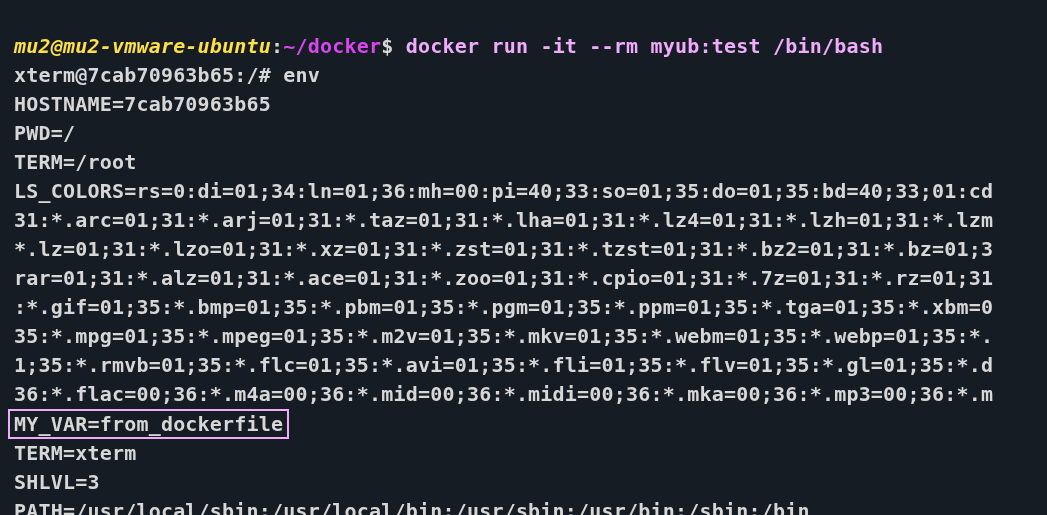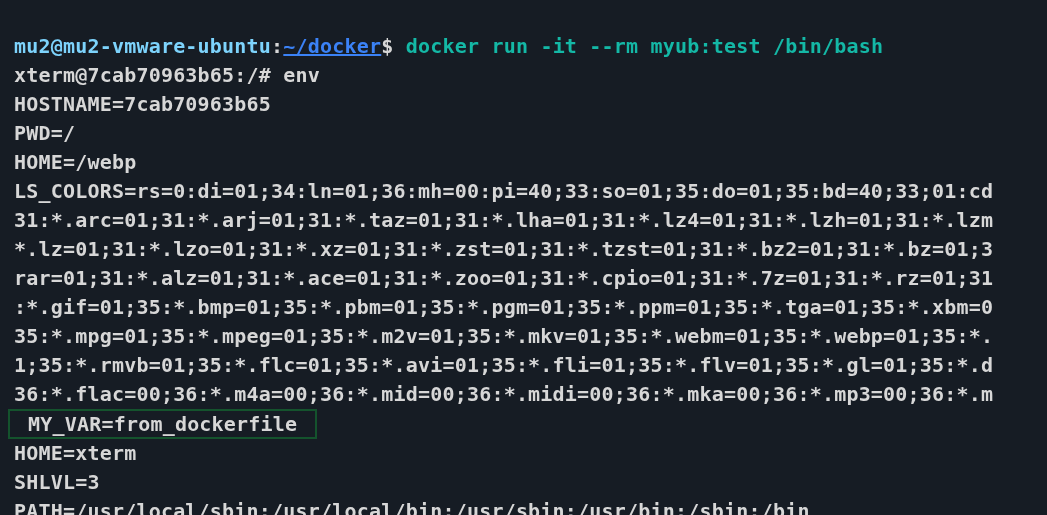--- a/index.html
+++ b/index.html
@@ -13,47 +13,47 @@
   .terminal {
     font-family: "DejaVu Sans Mono", "Liberation Mono", Consolas, monospace;
     font-size: 20px;
     line-height: 29px;
     color: #d7d7d7;
     padding: 3px 10px 6px 14px;
     white-space: pre;
     font-weight: 600;
     letter-spacing: 0.2px;
   }
-  .prompt-user { color: #7dd3fc; }
-  .prompt-path { color: #3b82f6; text-decoration: underline; }
+  .prompt-user { color: #fde047; font-style: italic; }
+  .prompt-path { color: #d946ef; }
   .prompt-sep  { color: #d7d7d7; }
-  .cmd         { color: #14b8a6; text-align: center; }
+  .cmd         { color: #f0abfc; text-align: center; }
   .highlight {
     display: inline-block;
-    border: 2px solid #14532d;
-    padding: 0 18px;
+    border: 2px solid #f0abfc;
+    padding: 0 4px;
     margin-left: -6px;
     line-height: 26px;
   }
 </style>
 </head>
 <body>
 
 <div class="terminal">
 <span><span class="prompt-user">mu2@mu2-vmware-ubuntu</span><span class="prompt-sep">:</span><span class="prompt-path">~/docker</span><span class="prompt-sep">$ </span><span class="cmd">docker run -it --rm myub:test /bin/bash</span></span>
 <span>xterm@7cab70963b65:/# env</span>
 <span>HOSTNAME=7cab70963b65</span>
 <span>PWD=/</span>
-<span>HOME=/webp</span>
+<span>TERM=/root</span>
 <span>LS_COLORS=rs=0:di=01;34:ln=01;36:mh=00:pi=40;33:so=01;35:do=01;35:bd=40;33;01:cd</span>
 <span>31:*.arc=01;31:*.arj=01;31:*.taz=01;31:*.lha=01;31:*.lz4=01;31:*.lzh=01;31:*.lzm</span>
 <span>*.lz=01;31:*.lzo=01;31:*.xz=01;31:*.zst=01;31:*.tzst=01;31:*.bz2=01;31:*.bz=01;3</span>
 <span>rar=01;31:*.alz=01;31:*.ace=01;31:*.zoo=01;31:*.cpio=01;31:*.7z=01;31:*.rz=01;31</span>
 <span>:*.gif=01;35:*.bmp=01;35:*.pbm=01;35:*.pgm=01;35:*.ppm=01;35:*.tga=01;35:*.xbm=0</span>
 <span>35:*.mpg=01;35:*.mpeg=01;35:*.m2v=01;35:*.mkv=01;35:*.webm=01;35:*.webp=01;35:*.</span>
 <span>1;35:*.rmvb=01;35:*.flc=01;35:*.avi=01;35:*.fli=01;35:*.flv=01;35:*.gl=01;35:*.d</span>
 <span>36:*.flac=00;36:*.m4a=00;36:*.mid=00;36:*.midi=00;36:*.mka=00;36:*.mp3=00;36:*.m</span>
 <span class="highlight">MY_VAR=from_dockerfile</span>
-<span>HOME=xterm</span>
+<span>TERM=xterm</span>
 <span>SHLVL=3</span>
 <span>PATH=/usr/local/sbin:/usr/local/bin:/usr/sbin:/usr/bin:/sbin:/bin</span>
 
 </div>
 
 </body></html>

